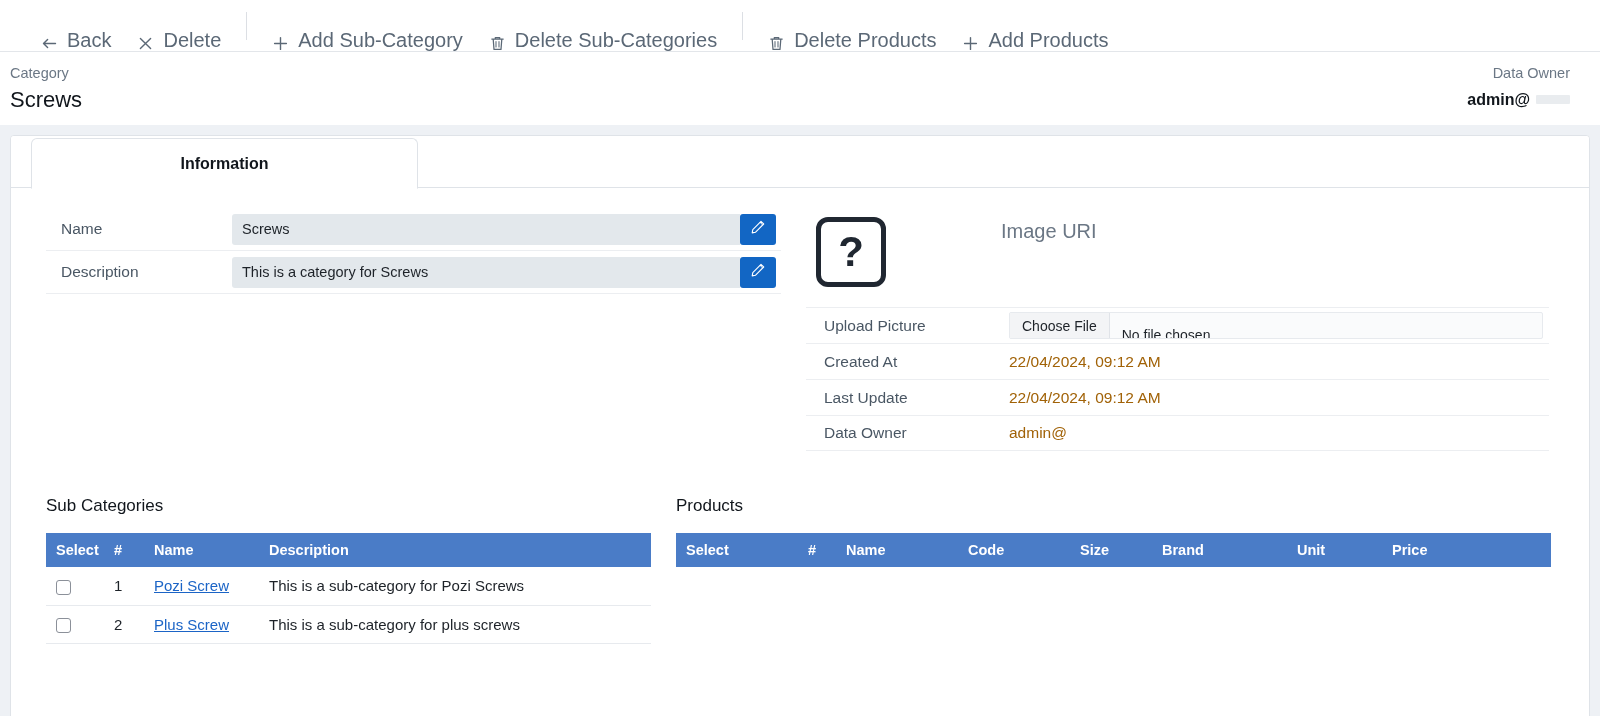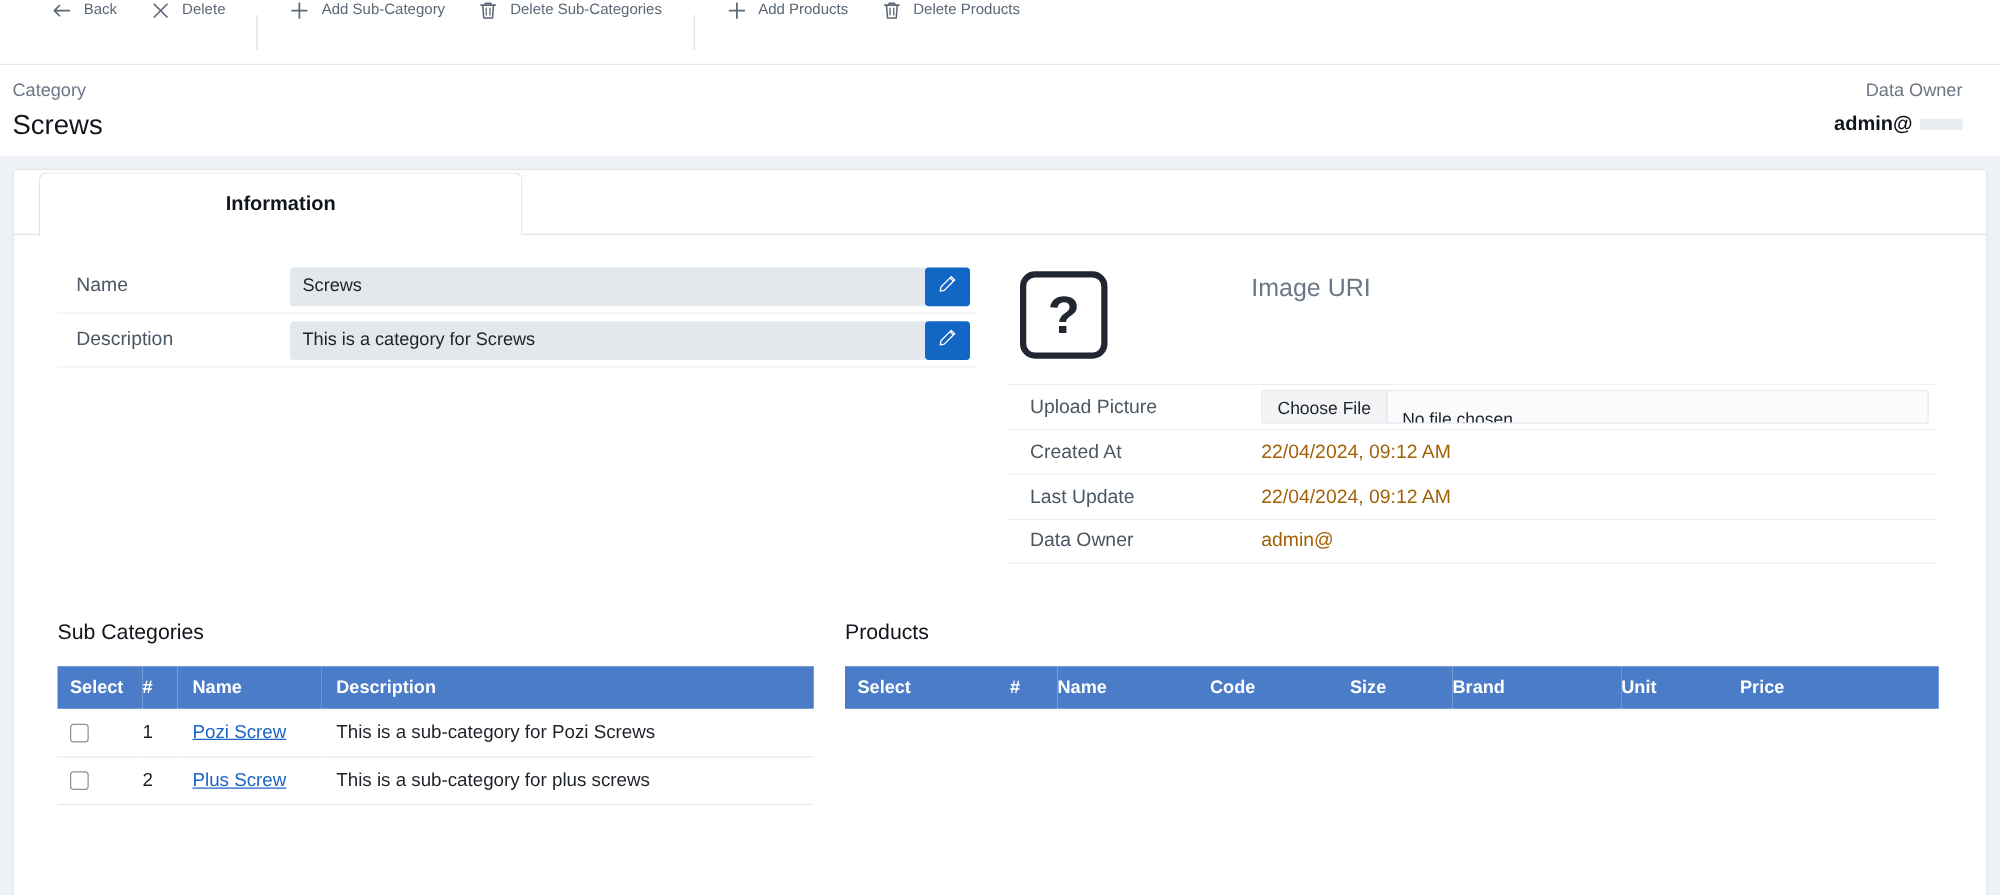--- a/index.html
+++ b/index.html
@@ -15,26 +15,26 @@
   .toolbar {
     height: 52px;
     background: #ffffff;
     border-bottom: 1px solid #e3e6ea;
     display: flex;
     align-items: center;
     padding-left: 28px;
   }
   .tb-btn {
     display: flex;
-    align-items: flex-start;
+    align-items: flex-end;
     gap: 9px;
     height: 52px;
     padding: 0 13px;
     color: #5b6876;
-    font-size: 12px;
+    font-size: 20px;
     cursor: pointer;
     white-space: nowrap;
   }
   .tb-btn .ico {
     display: inline-flex;
     align-items: center;
     justify-content: center;
     width: 17px; height: 17px;
     flex: none;
   }
@@ -320,34 +320,34 @@
       </svg>
     </span>
     <span>Delete Sub-Categories</span>
   </div>
 
   <div class="tb-sep"></div>
 
   <div class="tb-btn">
     <span class="ico">
       <svg width="17" height="17" viewBox="0 0 17 17">
-          <path d="M8.5 2.6 V14.4 M2.6 8.5 H14.4" stroke="#5b6876" stroke-width="1.4" fill="none" stroke-linecap="round"></path>
-        </svg>
-    </span>
-    <span>Add Products</span>
-  </div>
-
-  <div class="tb-btn">
-    <span class="ico">
-      <svg width="17" height="17" viewBox="0 0 17 17">
         <path d="M2.8 4.1 H14.2 M6.3 4.1 V2.6 H10.7 V4.1 M4.2 4.1 L5.0 14.4 H12.0 L12.8 4.1" stroke="#5b6876" stroke-width="1.25" fill="none" stroke-linecap="round" stroke-linejoin="round"></path>
         <path d="M7.0 6.6 V11.9 M10.0 6.6 V11.9" stroke="#5b6876" stroke-width="1.05" fill="none" stroke-linecap="round"></path>
       </svg>
     </span>
     <span>Delete Products</span>
+  </div>
+
+  <div class="tb-btn">
+    <span class="ico">
+      <svg width="17" height="17" viewBox="0 0 17 17">
+          <path d="M8.5 2.6 V14.4 M2.6 8.5 H14.4" stroke="#5b6876" stroke-width="1.4" fill="none" stroke-linecap="round"></path>
+        </svg>
+    </span>
+    <span>Add Products</span>
   </div>
 </div>
 
 <div class="pagehead">
   <div class="ph-left">
     <div class="ph-kicker">Category</div>
     <div class="ph-title">Screws</div>
   </div>
   <div class="ph-right">
     <div class="ph-kicker">Data Owner</div>

